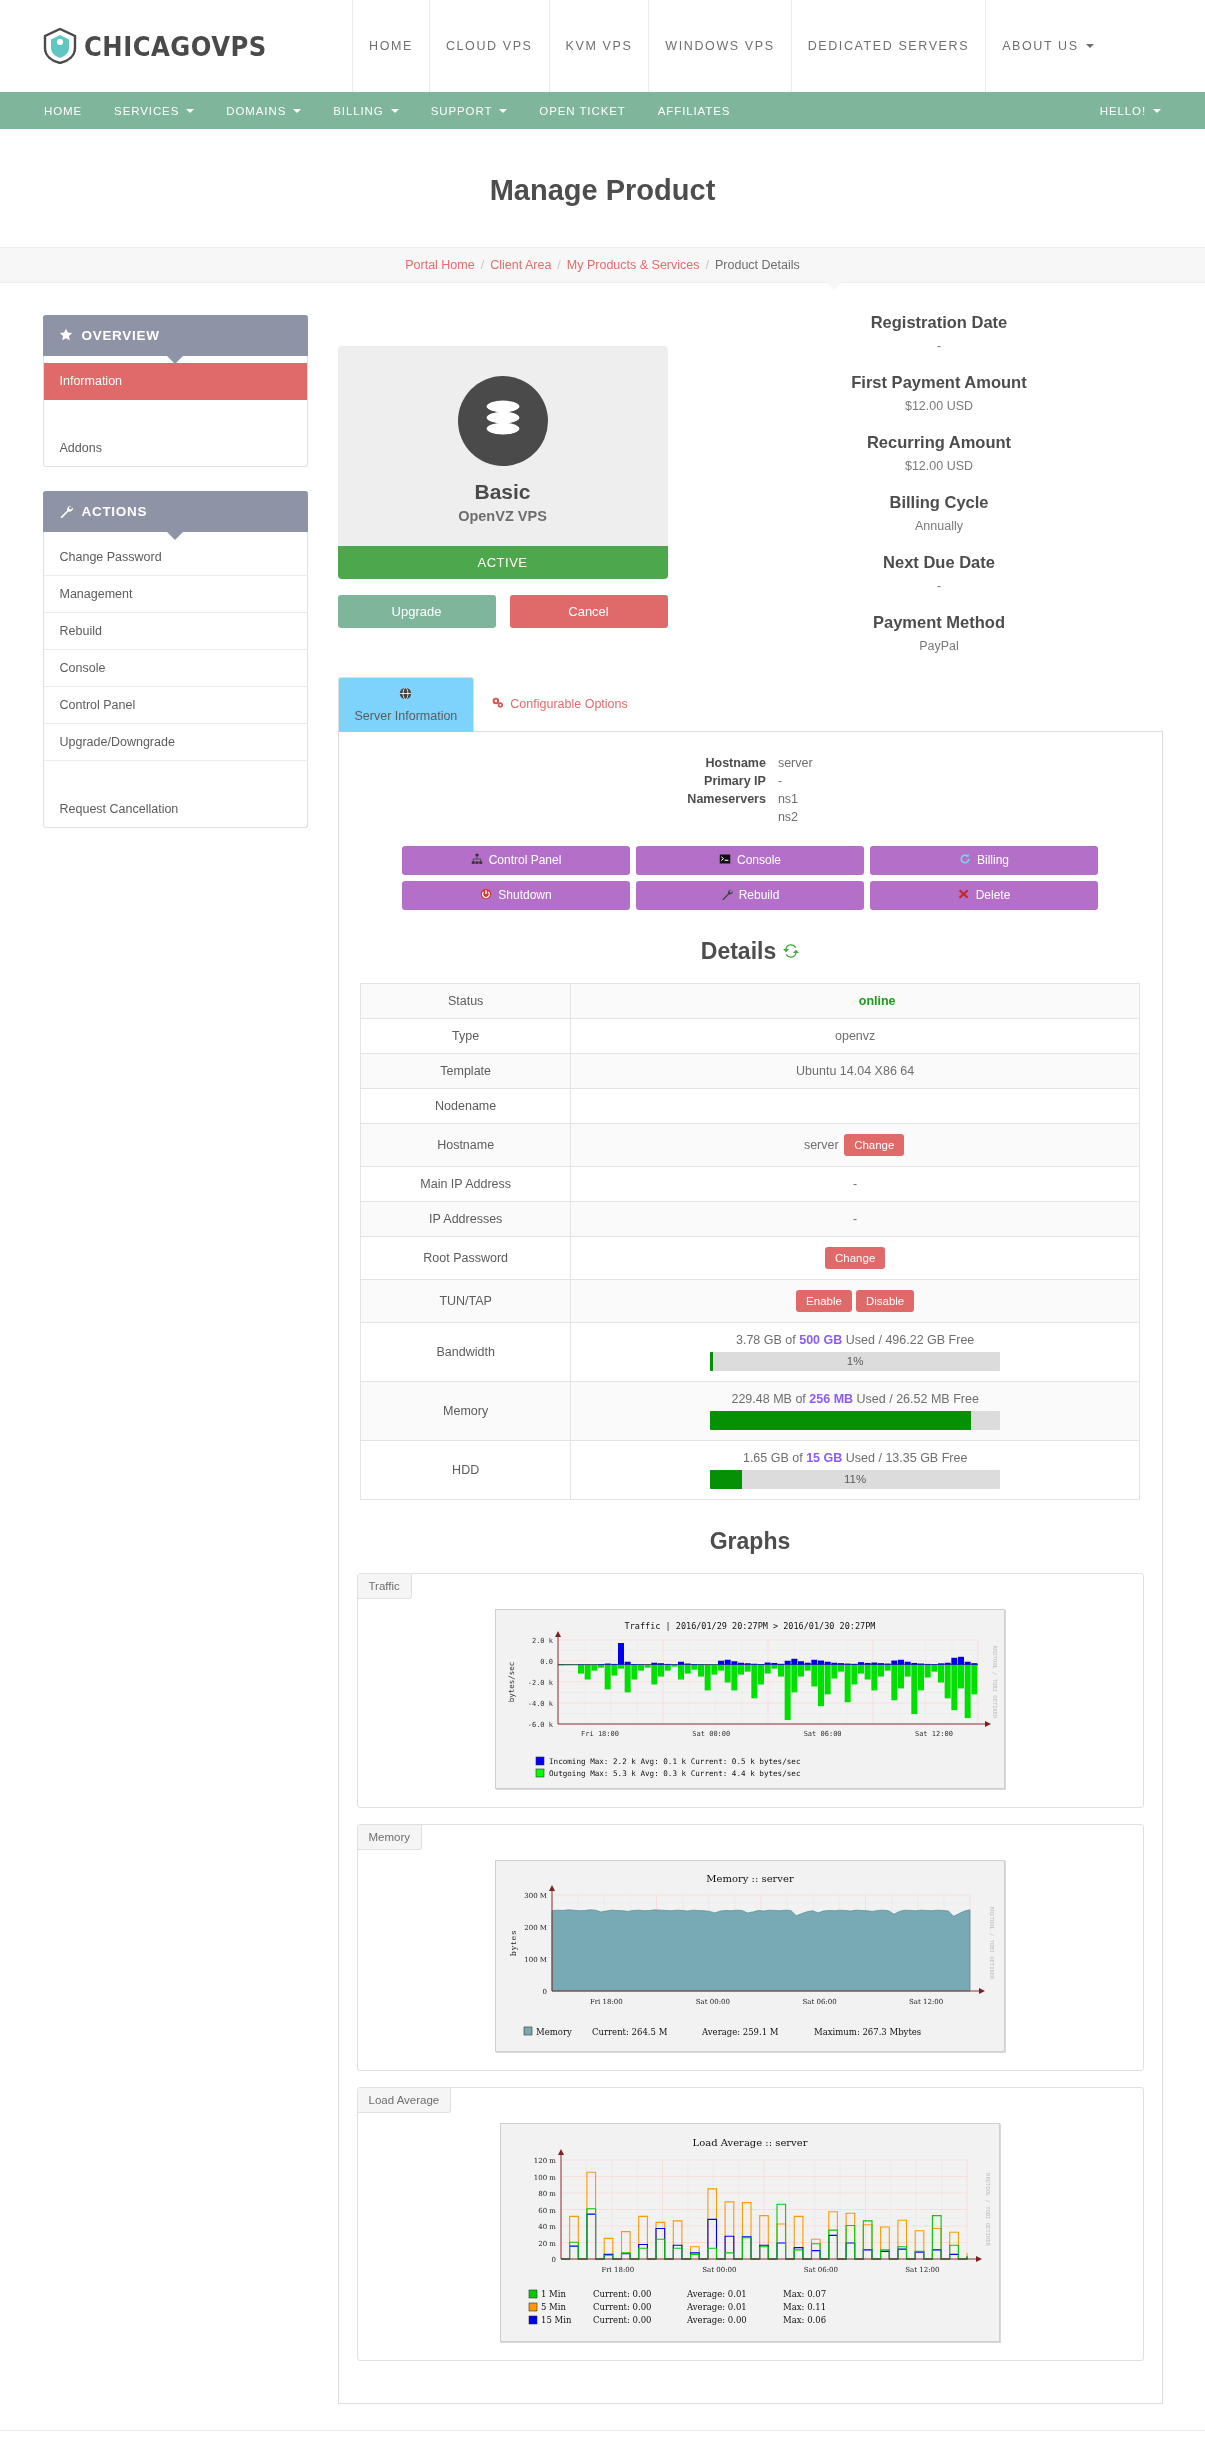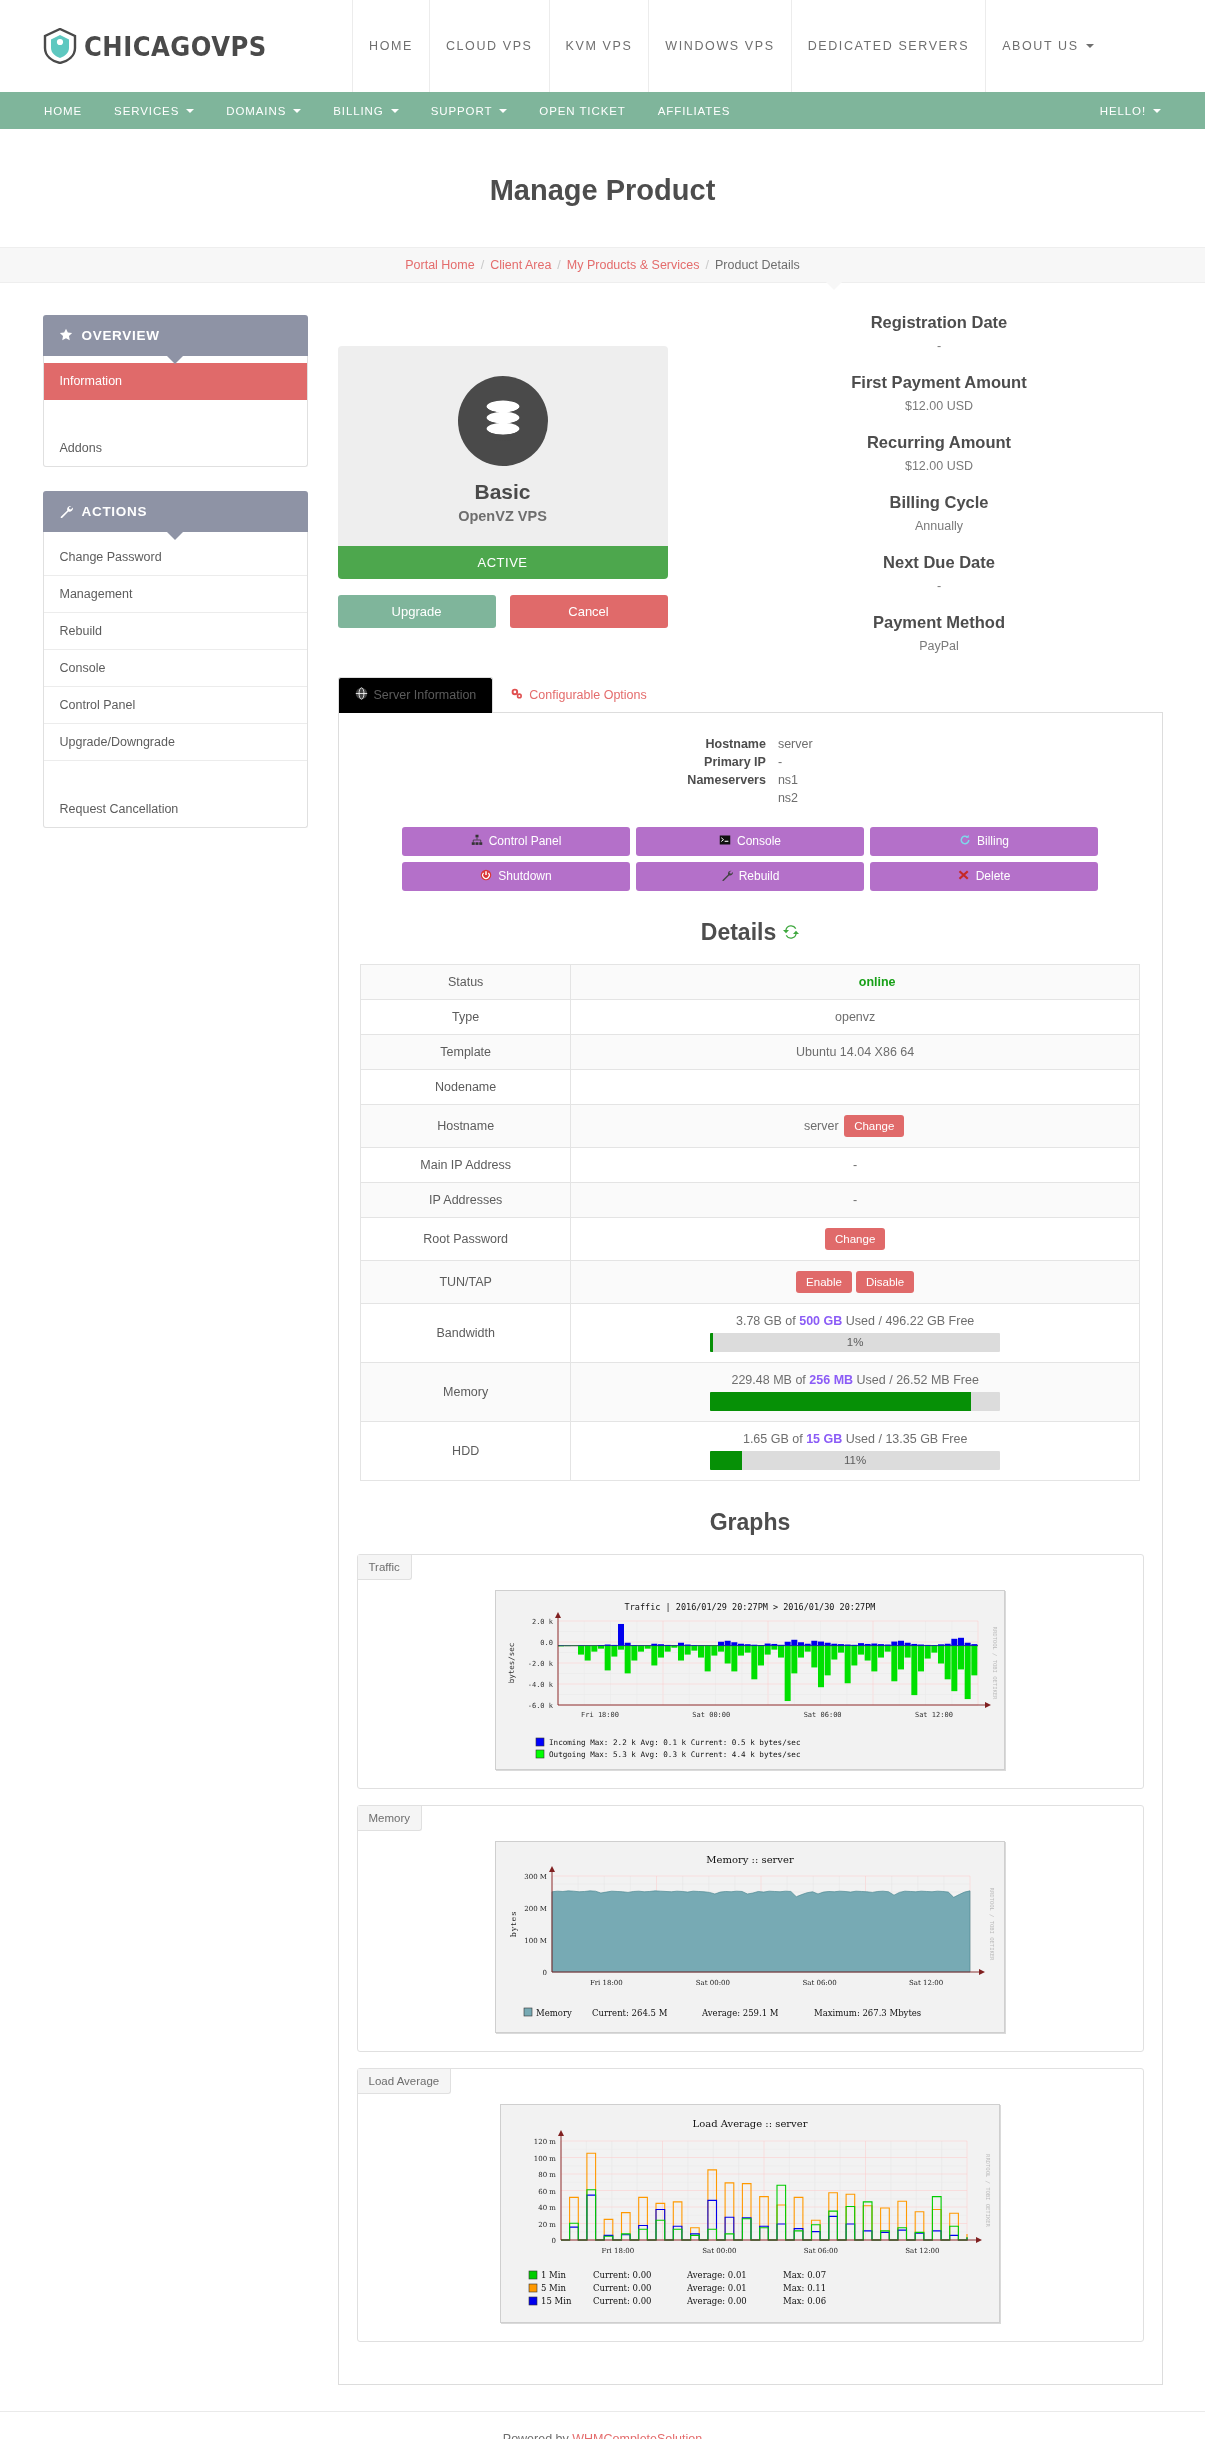--- a/index.html
+++ b/index.html
@@ -104,22 +104,22 @@
   .meta-col { flex:1; padding-left:48px; text-align:center; padding-top:12px;}
   .meta-label { font-size:16.5px; font-weight:bold; color:#4d4d4d; }
   .meta-value { font-size:12.5px; color:#7a7a7a; margin:7px 0 20px; }
   .meta-value.last { margin-bottom:0; }
 
   
   .tabs-wrap { margin-top:24px; }
   .tabs { display:flex; border-bottom:1px solid #ddd; }
   .tab { padding:9px 16px; font-size:12.5px; display:flex;align-items:center;gap:6px;
     border:1px solid transparent; border-bottom:0; cursor:pointer; color:#e46c6c;}
-  .tab.active { background:#000000; border-color:#ddd; border-radius:3px 3px 0 0;
-    margin-bottom:-1px; color:#5c5c5c; }
+  .tab.active { background:#7dd3fc; border-color:#ddd; border-radius:3px 3px 0 0;
+    margin-bottom:-1px; color:#5c5c5c;flex-direction:column; }
   .tab-panel { border:1px solid #ddd; border-top:0; padding:22px 18px 26px; background:#fff;}
 
   
   .srv-info { display:flex; justify-content:center; margin-bottom:20px; }
   .srv-info table { border-collapse:collapse; font-size:12.5px; }
   .srv-info th { text-align:right; font-weight:bold; color:#4d4d4d; padding:2px 12px 2px 0; vertical-align:top; }
   .srv-info td { text-align:left; color:#6e6e6e; padding:2px 0; }
   .actbtns { display:flex; flex-wrap:wrap; gap:6px; justify-content:center; }
   .actbtn { background:#b470c9; color:#fff; border:0; border-radius:3px;
     width:228px; padding:7px 0; font-size:12px; cursor:pointer;

